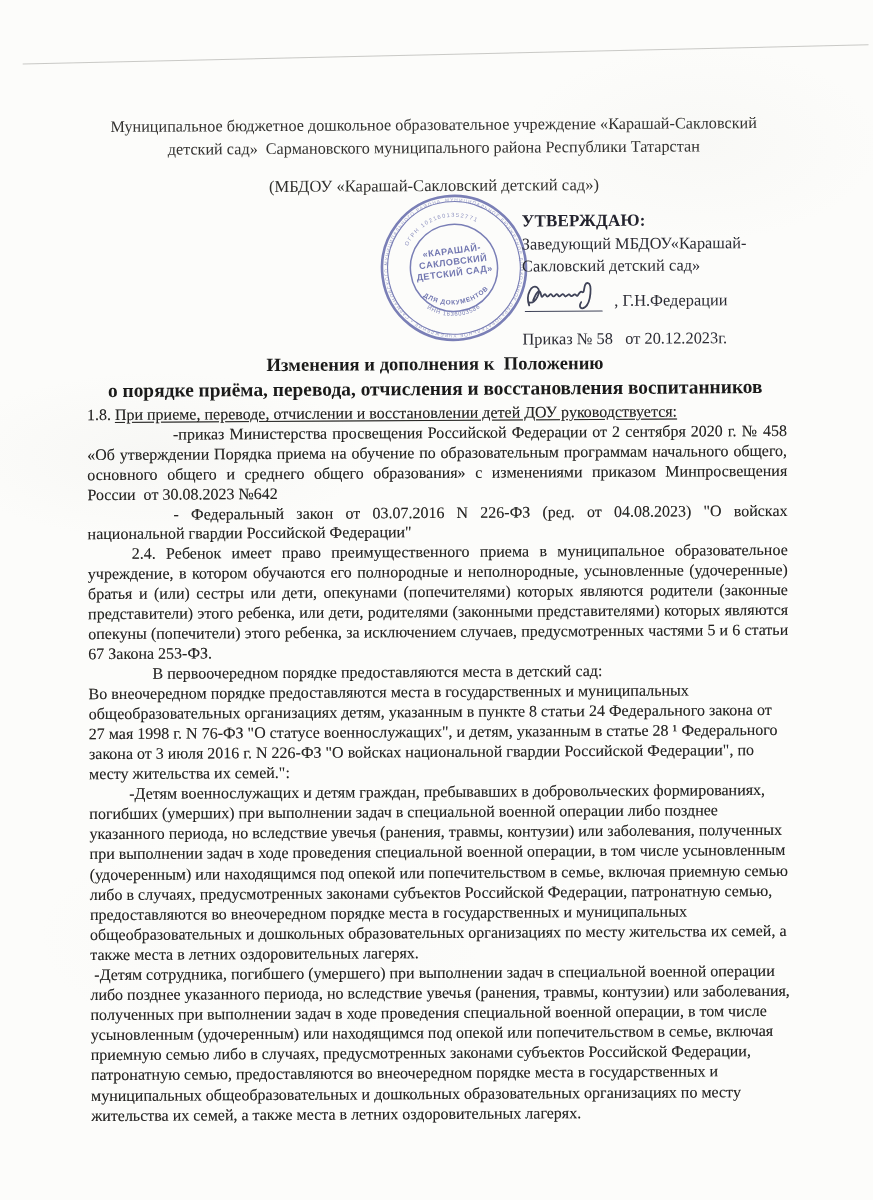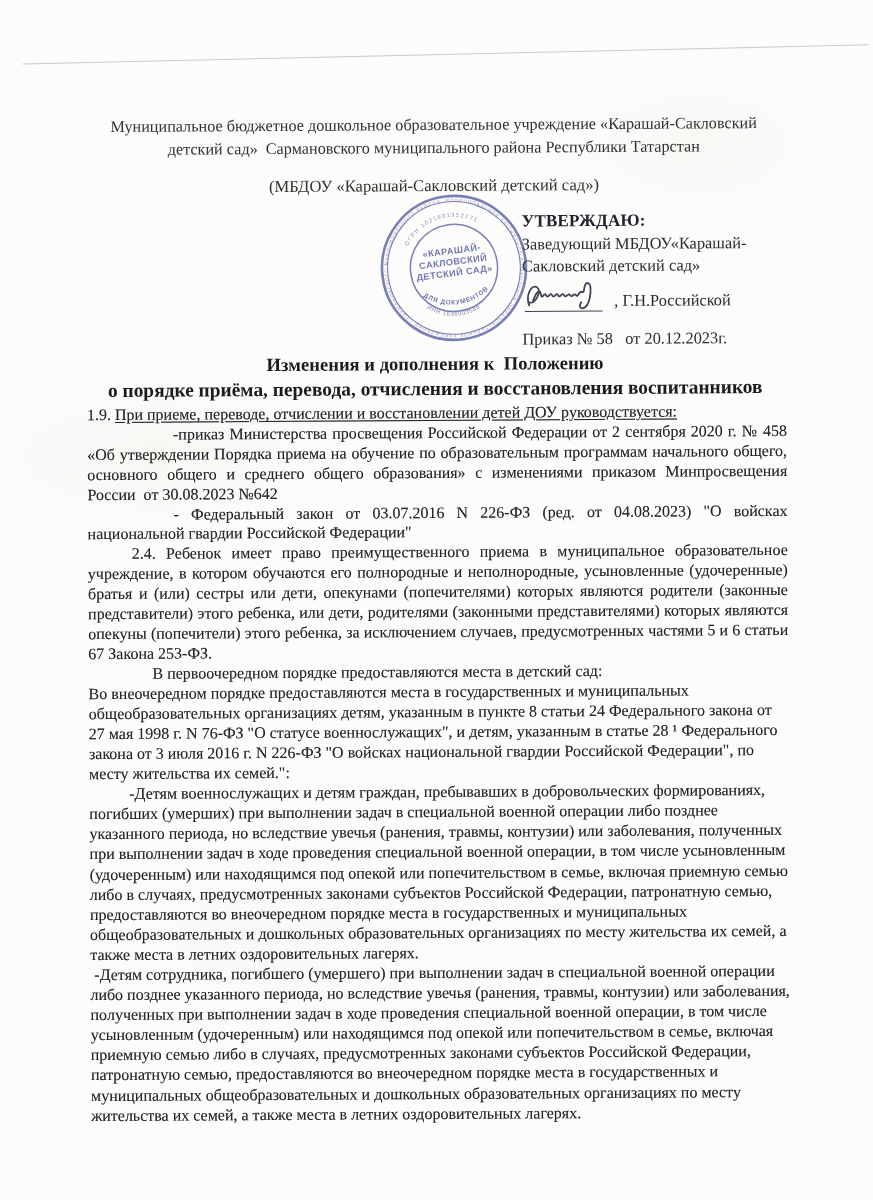--- a/index.html
+++ b/index.html
@@ -115,32 +115,32 @@
       <svg class="signature" viewBox="0 0 92 36" aria-hidden="true">
         <g stroke="#3f4358" stroke-width="1.8" fill="none" stroke-linecap="round">
           <path d="M7,26 C3,15 10,4 15,8 C20,12 13,25 7,23
                    M11,21 C15,11 18,9 19,16 C20,21 22,12 24,16 C26,20 28,12 30,16
                    C32,20 34,12 36,16 C38,20 40,12 42,16 C44,20 46,13 48,16
                    C50,19 52,13 54,16 C56,19 57,11 60,13 C63,15 61,3 66,4
                    C70,5 69,23 63,28 C59,31 56,28 59,23"></path>
           <line x1="3" y1="32" x2="80" y2="32" stroke-width="1"></line>
         </g>
       </svg>
-      <span class="signer">, Г.Н.Российской</span>
+      <span class="signer">, Г.Н.Федерации</span>
     </div>
     <div class="order">Приказ № 58&nbsp;&nbsp; от 20.12.2023г.</div>
   </div>
 
   <div class="title">
     <div class="t1">Изменения и дополнения к &nbsp;Положению</div>
     <div class="t2">о порядке приёма, перевода, отчисления и восстановления воспитанников</div>
   </div>
 
   <div class="bodytext">
-    <p class="jp"><span>1.9. </span><span class="ul">При приеме, переводе, отчислении и восстановлении детей ДОУ руководствуется:</span></p>
+    <p class="jp"><span>1.8. </span><span class="ul">При приеме, переводе, отчислении и восстановлении детей ДОУ руководствуется:</span></p>
     <p class="jp ind86">-приказ Министерства просвещения Российской Федерации от 2 сентября 2020 г. № 458 «Об утверждении Порядка приема на обучение по образовательным программам начального общего, основного общего и среднего общего образования» с изменениями приказом Минпросвещения России&nbsp; от 30.08.2023 №642</p>
     <p class="jp ind86">- Федеральный закон от 03.07.2016 N 226-ФЗ (ред. от 04.08.2023) "О войсках национальной гвардии Российской Федерации"</p>
     <p class="jp ind44">2.4. Ребенок имеет право преимущественного приема в муниципальное образовательное учреждение, в котором обучаются его полнородные и неполнородные, усыновленные (удочеренные) братья и (или) сестры или дети, опекунами (попечителями) которых являются родители (законные представители) этого ребенка, или дети, родителями (законными представителями) которых являются опекуны (попечители) этого ребенка, за исключением случаев, предусмотренных частями 5 и 6 статьи 67 Закона 253-ФЗ.</p>
     <p class="jp ind64">В первоочередном порядке предоставляются места в детский сад:</p>
     <p class="lp mt8">Во внеочередном порядке предоставляются места в государственных и муниципальных общеобразовательных организациях детям, указанным в пункте 8 статьи 24 Федерального закона от 27 мая 1998 г. N 76-ФЗ "О статусе военнослужащих", и детям, указанным в статье 28&nbsp;¹ Федерального закона от 3 июля 2016 г. N 226-ФЗ "О войсках национальной гвардии Российской Федерации", по месту жительства их семей.":</p>
     <p class="lp ind40 mt20">-Детям военнослужащих и детям граждан, пребывавших в добровольческих формированиях, погибших (умерших) при выполнении задач в специальной военной операции либо позднее указанного периода, но вследствие увечья (ранения, травмы, контузии) или заболевания, полученных при выполнении задач в ходе проведения специальной военной операции, в том числе усыновленным (удочеренным) или находящимся под опекой или попечительством в семье, включая приемную семью либо в случаях, предусмотренных законами субъектов Российской Федерации, патронатную семью, предоставляются во внеочередном порядке места в государственных и муниципальных общеобразовательных и дошкольных образовательных организациях по месту жительства их семей, а также места в летних оздоровительных лагерях.</p>
     <p class="lp ind4">-Детям сотрудника, погибшего (умершего) при выполнении задач в специальной военной операции либо позднее указанного периода, но вследствие увечья (ранения, травмы, контузии) или заболевания, полученных при выполнении задач в ходе проведения специальной военной операции, в том числе усыновленным (удочеренным) или находящимся под опекой или попечительством в семье, включая приемную семью либо в случаях, предусмотренных законами субъектов Российской Федерации, патронатную семью, предоставляются во внеочередном порядке места в государственных и муниципальных общеобразовательных и дошкольных образовательных организациях по месту жительства их семей, а также места в летних оздоровительных лагерях.</p>
   </div>
 
 </div>

